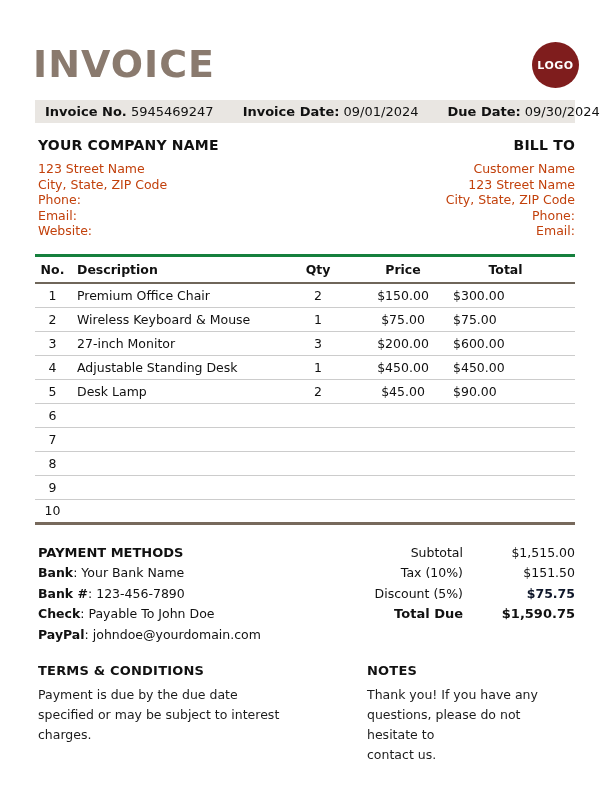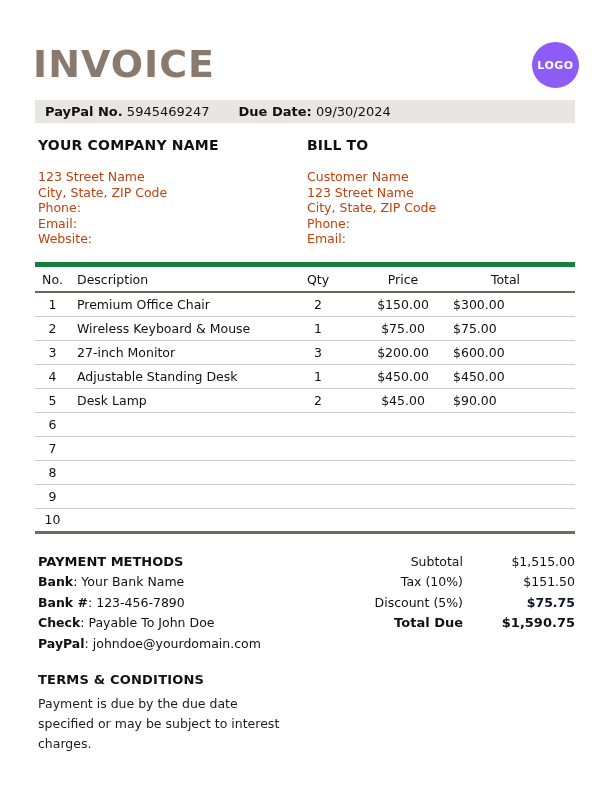--- a/index.html
+++ b/index.html
@@ -9,56 +9,56 @@
     font-family:"DejaVu Sans","Liberation Sans",sans-serif;
     color:#111111;
   }
   .page { position:relative; width:610px; height:800px; overflow:hidden; background:#fff; }
 
   
   .header { display:flex; justify-content:space-between; align-items:center; padding:42px 31px 0 33px; }
   .title { font-size:38px; font-weight:bold; color:#8a7a6e; letter-spacing:1px; line-height:1.2; }
   .logo {
     width:47px; height:46px; border-radius:50%;
-    background:#8b5cf6; color:#ffffff;
+    background:#7f1d1d; color:#ffffff;
     font-size:11px; font-weight:bold; letter-spacing:0.5px;
     display:flex; align-items:center; justify-content:center;
   }
 
   
   .meta-bar {
     margin:12px 35px 0 35px; height:23px;
     background:#e9e6e2;
     display:flex; align-items:center; gap:29px;
     padding:0 10px; font-size:13px; white-space:nowrap;
   }
   .meta-item b { font-weight:bold; }
   .meta-item span { font-weight:normal; }
 
   
   .addresses { display:flex; margin:14px 35px 0 38px; }
   .addr-left { flex:0 0 269px; }
-  .addr-right { flex:1; }
-  .addr-heading { font-size:14px; font-weight:bold; margin-bottom:16px; letter-spacing:0.2px; }
+  .addr-right { flex:1;text-align:right; }
+  .addr-heading { font-size:14px; font-weight:bold; margin-bottom:8px; letter-spacing:0.2px; }
   .addr-line { font-size:12.5px; line-height:15.6px; color:#c2410c; }
 
   
   table.items {
     margin:15px 35px 0 35px; width:540px;
     border-collapse:collapse; table-layout:fixed;
     font-size:12.5px;
   }
   table.items col.c-no    { width:35px; }
   table.items col.c-desc  { width:213px; }
   table.items col.c-qty   { width:70px; }
   table.items col.c-price { width:100px; }
   table.items col.c-total { width:122px; }
   table.items thead th {
-    height:28px; font-weight:normal; vertical-align:middle;
-    border-top:5px solid #15803d; border-bottom:2px solid #6f665a;
+    height:28px; font-weight:bold; vertical-align:middle;
+    border-top:3px solid #15803d; border-bottom:2px solid #6f665a;
   }
   table.items tbody td { height:24px; vertical-align:middle; border-bottom:1px solid #cccccc; }
   table.items tbody tr:last-child td { border-bottom:3px solid #77695c; }
   th.h-no, td.no { text-align:center; }
   th.h-desc, td.desc { text-align:left; padding-left:7px; }
   th.h-qty, td.qty { text-align:center; }
   th.h-price, td.price { text-align:center; }
   th.h-total, td.total { padding-right:17px; }
 
   
@@ -87,22 +87,26 @@
 
   <div class="header">
     <div class="title">INVOICE</div>
     <div class="logo">
       <span>LOGO</span>
     </div>
   </div>
 
   <div class="meta-bar">
     <div class="meta-item">
-      <b>PayPal No.</b>
+      <b>Invoice No.</b>
       <span>5945469247</span>
+    </div>
+    <div class="meta-item">
+      <b>Invoice Date:</b>
+      <span>09/01/2024</span>
     </div>
     <div class="meta-item">
       <b>Due Date:</b>
       <span>09/30/2024</span>
     </div>
   </div>
 
   <div class="addresses">
     <div class="addr-left">
       <div class="addr-heading">YOUR COMPANY NAME</div>
@@ -241,15 +245,21 @@
     </div>
   </div>
 
   <div class="footer">
     <div class="foot-left">
       <div class="foot-heading">TERMS &amp; CONDITIONS</div>
       <div class="foot-line">Payment is due by the due date</div>
       <div class="foot-line">specified or may be subject to interest</div>
       <div class="foot-line">charges.</div>
     </div>
+    <div class="foot-right">
+      <div class="foot-heading">NOTES</div>
+      <div class="foot-line">Thank you! If you have any</div>
+      <div class="foot-line">questions, please do not hesitate to</div>
+      <div class="foot-line">contact us.</div>
+    </div>
   </div>
 
 </div>
 
 </body></html>

